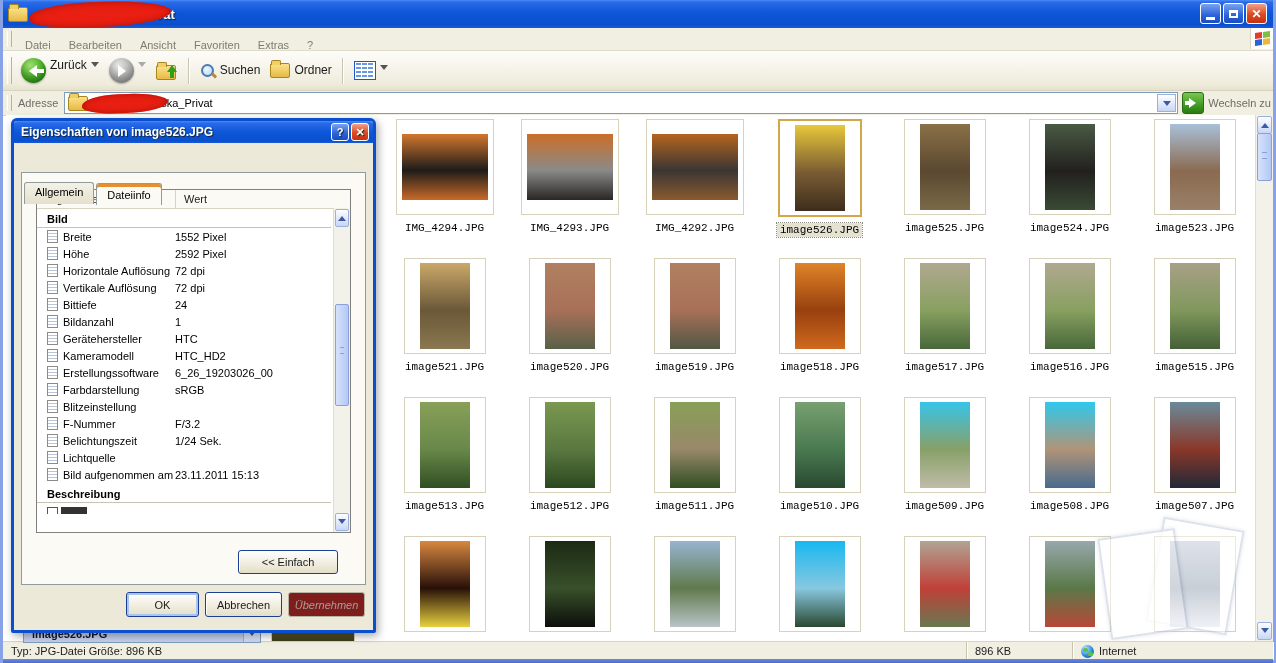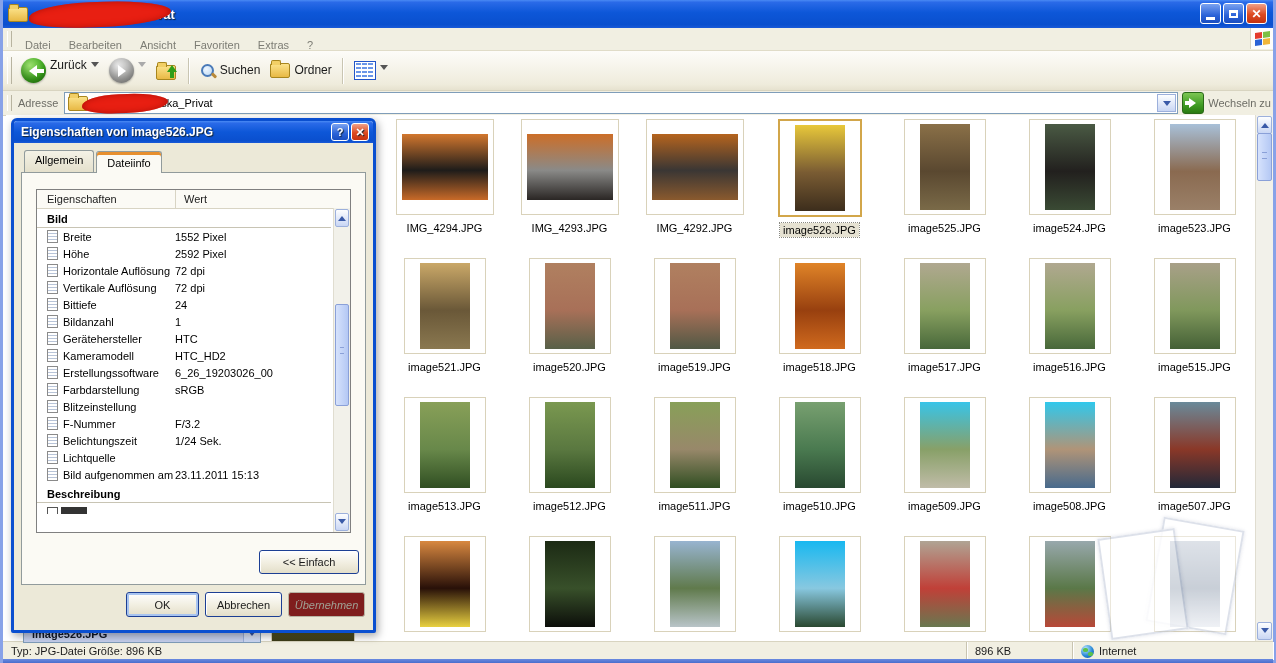--- a/index.html
+++ b/index.html
@@ -72,21 +72,21 @@
   .chevdown{width:0;height:0;border:4px solid transparent;border-top:5px solid #3a5aa8;margin-top:4px;}
   .gobtn{width:20px;height:20px;margin:0 4px;border-radius:3px;border:1px solid #2a6a18;
     background:linear-gradient(#7cc653,#3f9c23 60%,#2a7a10);display:flex;align-items:center;justify-content:center;}
   .goarrow{width:0;height:0;border:5px solid transparent;border-left:7px solid #fff;margin-right:-4px;}
   .goarrow::before{content:"";display:block;width:6px;height:4px;background:#fff;margin:-2px 0 0 -11px;}
   .go-label{margin-right:2px;white-space:nowrap;overflow:hidden;}
   
   .content{position:absolute;left:3px;top:115px;right:17px;bottom:22px;background:#fff;overflow:hidden;}
   .grid{position:absolute;left:376px;top:2px;}
   .grow{display:flex;}
-  .cell{width:125px;height:139px;display:flex;flex-direction:column;align-items:center;}
+  .cell{width:125px;height:139px;display:flex;flex-direction:column;align-items:center;font-family:Liberation Mono, monospace;}
   .frame{background:#fff;border:1px solid #d9d2ba;display:flex;align-items:center;justify-content:center;margin-top:2px;}
   .frame.land{width:96px;height:94px;}
   .frame.port{width:80px;height:94px;}
   .frame.sel{border:2px solid #d2a64a;}
   .pic{display:block;}
   .land .pic{width:86px;height:66px;}
   .port .pic{width:50px;height:86px;}
   .flabel{margin-top:6px;padding:1px 3px;white-space:nowrap;}
   .flabel.sel{background:#e6e2d2;outline:1px dotted #8a8a82;}
   .sliver{position:absolute;background:linear-gradient(#5a5a26,#3c3c18);border:1px solid #d9d2ba;border-top:none;}
@@ -132,39 +132,39 @@
     background:linear-gradient(180deg,#4a8af4 0%,#2a6ae8 10%,#0d57d8 50%,#0a4fce 90%,#1a5ad8 100%);
     color:#fff;font-weight:bold;font-size:12px;text-shadow:1px 1px 1px #123;}
   .dtitle .dtext{flex:1;white-space:nowrap;overflow:hidden;}
   .dbtn{width:18px;height:18px;border-radius:3px;border:1px solid #fff;box-sizing:border-box;margin-left:2px;
     background:linear-gradient(#7aa2f0,#2a62d8 60%,#1a4ec0);color:#fff;display:flex;align-items:center;justify-content:center;
     font-weight:bold;font-size:11px;}
   .dbtn.close{background:linear-gradient(#f0a088,#dd4a20 55%,#c43210);}
   .dbody{position:relative;height:487px;}
   .tabs{position:absolute;left:10px;top:7px;display:flex;align-items:flex-end;z-index:2;}
   .tab{padding:3px 10px 4px;border:1px solid #919b9c;border-bottom:none;border-radius:3px 3px 0 0;margin-right:2px;}
-  .tab.inactive{background:linear-gradient(#f4f2e6,#e4e0cc);height:14px;}
+  .tab.inactive{background:linear-gradient(#f4f2e6,#e4e0cc);height:14px;margin-top:32px;}
   .tab.active{background:#fbfaf4;box-shadow:inset 0 3px 0 #e78f2e;padding-top:5px;position:relative;top:1px;}
   .tpanel{position:absolute;left:7px;right:7px;top:29px;height:411px;background:#fbfaf4;border:1px solid #919b9c;}
   .plist{position:absolute;left:14px;right:14px;top:16px;height:342px;background:#fff;border:1px solid #808080;overflow:hidden;}
   .plhead{display:flex;height:18px;align-items:center;background:#fbfaf5;border-bottom:1px solid #d8d4c4;color:#202020;}
   .plhead .h1{width:128px;padding-left:10px;border-right:1px solid #d8d4c4;height:100%;display:flex;align-items:center;}
   .plhead .h2{flex:1;padding-left:8px;}
   .plrows{position:absolute;left:0;right:16px;top:18px;bottom:0;overflow:hidden;}
   .sechead{font-weight:bold;padding:5px 0 2px 10px;border-bottom:1px solid #c8c4b4;margin-right:3px;}
   .prow{display:flex;align-items:center;height:17px;}
   .picon{width:9px;height:11px;border:1px solid #8a8a8a;margin:0 5px 0 10px;flex:none;
     background:repeating-linear-gradient(180deg,#fff 0 2px,#b8c4d8 2px 3px);}
   .pname{width:112px;flex:none;white-space:nowrap;}
   .pval{white-space:nowrap;}
   .partialrow{display:flex;align-items:flex-start;height:7px;overflow:hidden;margin-top:4px;}
   .pchk{width:9px;height:9px;border:1px solid #555;margin-left:10px;background:#fff;}
   .pdark{width:26px;height:9px;background:#333;margin-left:3px;}
   .plscroll{position:absolute;right:0;top:18px;bottom:0;width:16px;background:#f2f1ea;border-left:1px solid #e0ddd0;}
-  .einfach{position:absolute;right:6px;bottom:10px;width:98px;height:22px;margin-left:44px;}
+  .einfach{position:absolute;right:27px;bottom:10px;width:98px;height:22px;margin-left:44px;}
   .xpbtn{font-family:"Liberation Sans",sans-serif;font-size:11px;color:#1a1a1a;text-align:center;
     background:linear-gradient(#fefefe,#f1eee0 55%,#e3dec9);border:1px solid #1c3f94;border-radius:3px;
     box-shadow:inset 1px 1px 0 #fff;display:flex;align-items:center;justify-content:center;}
   .btnrow{position:absolute;left:0;right:0;top:449px;height:24px;}
   .btnrow .xpbtn{position:absolute;height:23px;}
   .btn-ok{left:112px;width:71px;box-shadow:inset 0 0 0 2px #a8c4f0;}
   .btn-cancel{left:191px;width:75px;}
   .btn-apply{left:274px;width:75px;color:#a0a094;border-color:#b8b4a4;background:#7f1d1d;box-shadow:none;font-style:italic;}
 </style>
 </head>

